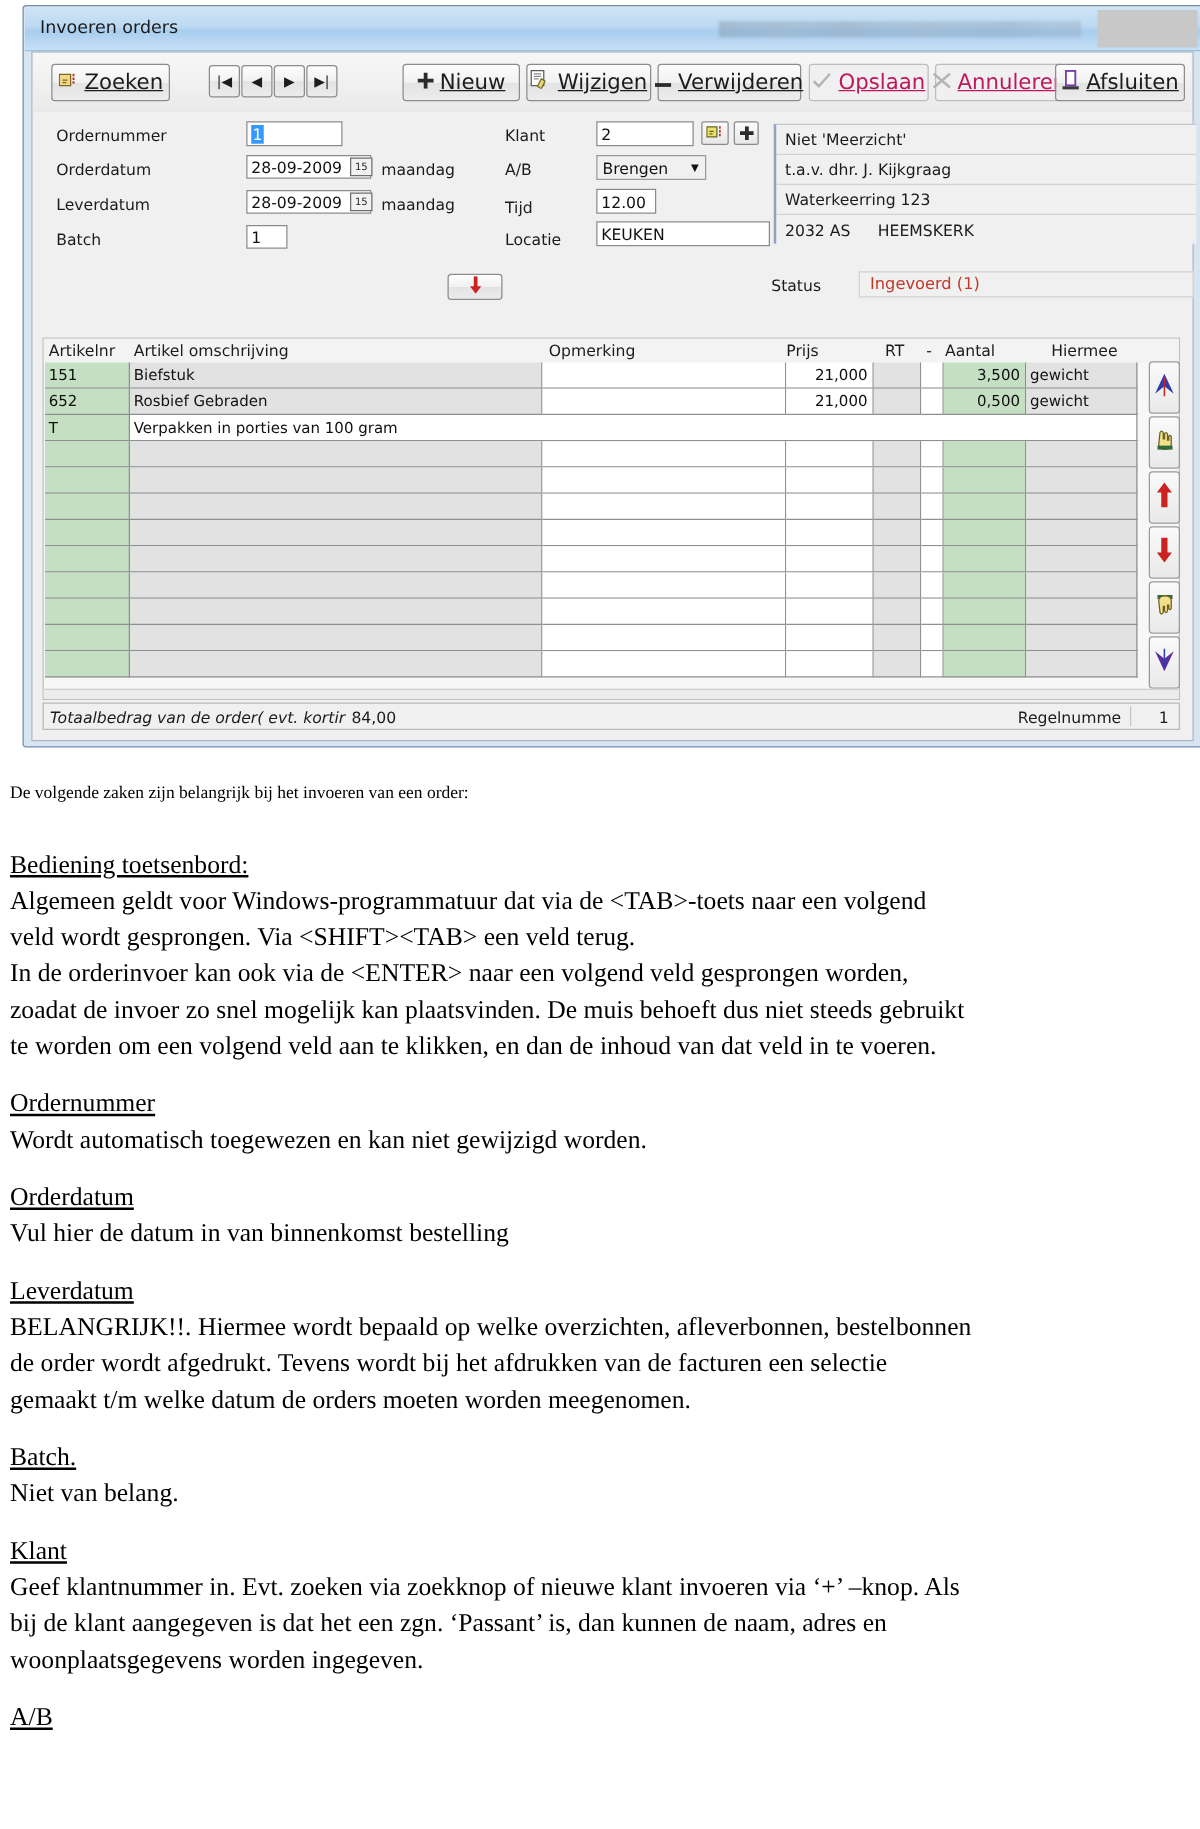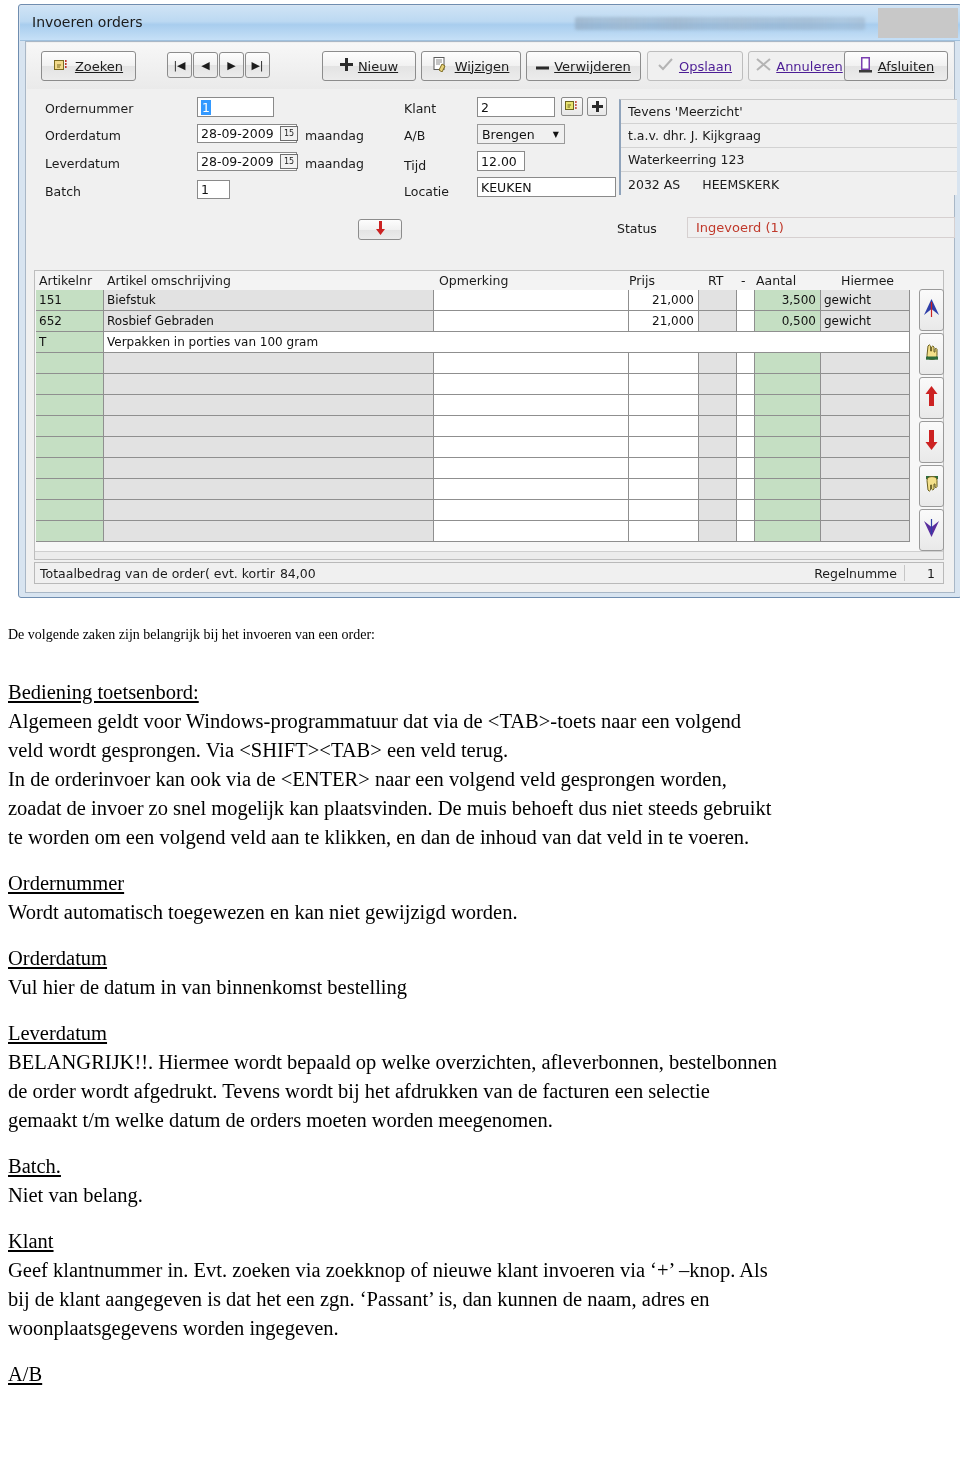--- a/index.html
+++ b/index.html
@@ -71,28 +71,28 @@
     width: 926px; height: 46px;
     background: linear-gradient(to bottom,#f7f7f7,#eaeaea);
     border-bottom: 1px solid #b6bcc4;
   }
   .btn {
     position: absolute;
     background: linear-gradient(to bottom,#fdfdfd 0%,#f1f1f1 50%,#e3e3e3 51%,#ececec 100%);
     border: 1px solid #8c8c8c;
     border-radius: 3px;
     box-sizing: border-box;
-    font-size: 13px;
+    font-size: 17px;
     color: #1c1c1c;
     display: flex; align-items: center; justify-content: center;
     gap: 5px;
     user-select: none;
     font-family: "DejaVu Sans", sans-serif;
   }
-  .btn.dis { color: #4c1d95; border-color: #bdbdbd; background:#f0f0f0; }
+  .btn.dis { color: #be185d; border-color: #bdbdbd; background:#f0f0f0; }
   .btn u { text-decoration: underline; }
   .navbtn { width: 25px; height: 26px; font-size: 11px; }
 
   
   .fields { position: absolute; left: 1px; top: 47px; width: 926px; height: 178px; background:#f0f0f0; }
   .lbl { position: absolute; font-size: 12.5px; color: #1b1b1b; font-family: "DejaVu Sans", sans-serif; }
   .inp {
     position: absolute;
     background: #ffffff;
     border: 1px solid #8a8a8a;
@@ -177,21 +177,21 @@
     position:absolute; left:0; bottom:0; width:908px; height:7px; background:#ececec;
     border-top:1px solid #cfcfcf;
   }
 
   .statusbar {
     position:absolute; left:8px; top:520px; width:910px; height:22px;
     background:#f0f0f0; border:1px solid #b9b9b9; box-sizing:border-box;
     display:flex; align-items:center;
     font-size:12.5px; color:#1b1b1b; font-family:"DejaVu Sans",sans-serif;
   }
-  .sb-l { padding-left:5px; }
+  .sb-l { padding-left:5px;font-style:italic; }
   .sb-val { padding-left:5px; }
   .sb-r { position:absolute; right:46px; }
   .sb-n { position:absolute; right:8px; }
   .sb-div { position:absolute; right:38px; top:2px; bottom:2px; width:1px; background:#c6c6c6; }
 
   
   .doc {
     position: absolute;
     left: 8px; top: 620px;
     width: 944px;
@@ -374,21 +374,21 @@
 
       <div class="btn" style="left:331px; top:130px; width:44px; height:21px;">
         <span>
           <svg width="11" height="14" viewBox="0 0 11 14">
             <path d="M4 0 h3 v8 h3 l-4.5 6 l-4.5 -6 h3 z" fill="#cc2222"></path>
           </svg>
         </span>
       </div>
 
       <div class="addrbox">
-        <div class="addrrow" style="top:0px;">Tevens 'Meerzicht'</div>
+        <div class="addrrow" style="top:0px;">Niet 'Meerzicht'</div>
         <div class="addrrow" style="top:24px;">t.a.v.  dhr. J. Kijkgraag</div>
         <div class="addrrow" style="top:48px;">Waterkeerring 123</div>
         <div class="addrrow" style="top:72px; border-bottom:none;">
           <span>2032 AS</span>
           <span style="display:inline-block;width:22px;"></span>
           <span>HEEMSKERK</span>
         </div>
       </div>
 
       <div class="lbl" style="left:590px; top:132px;">Status</div>

